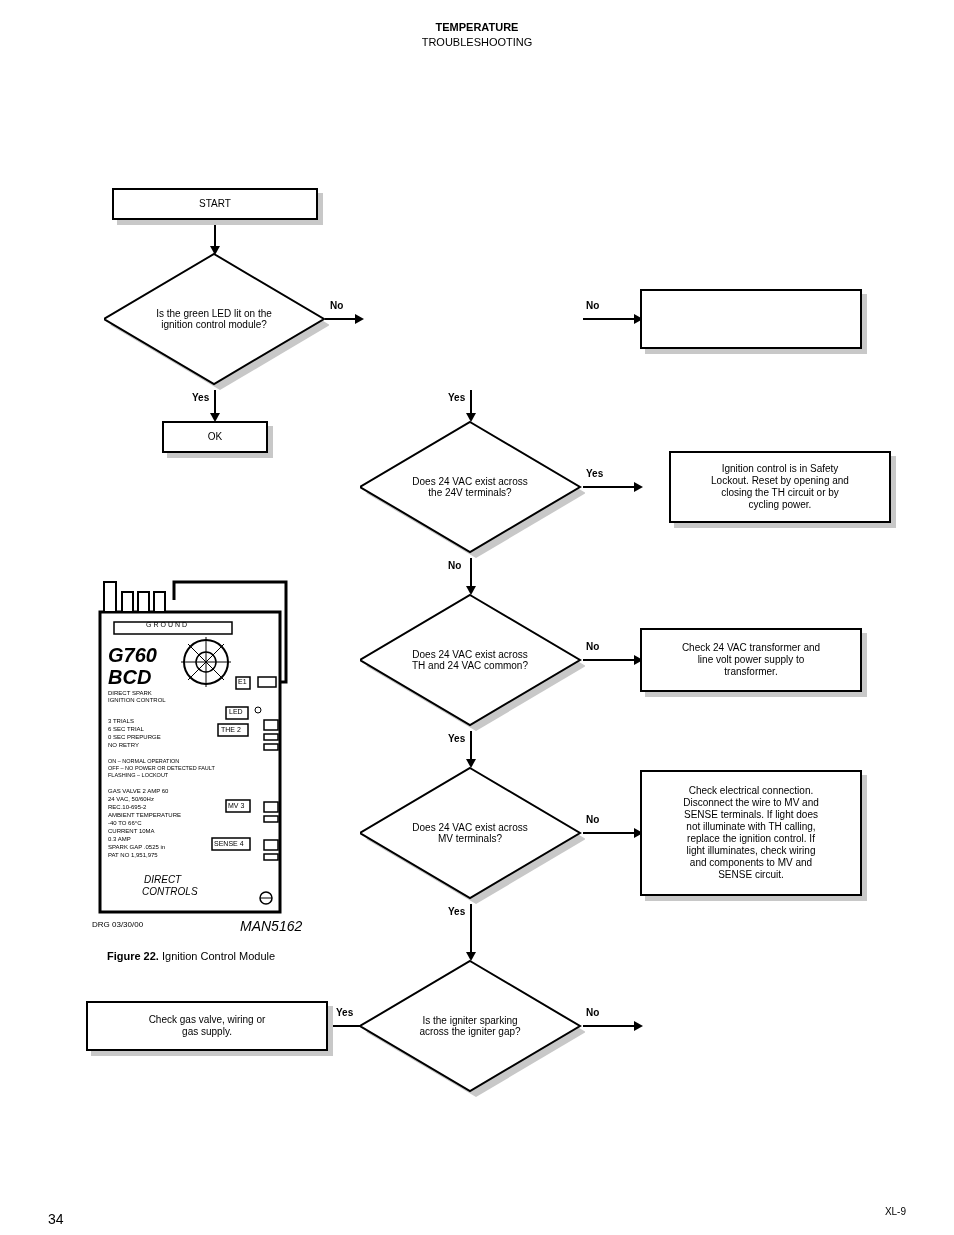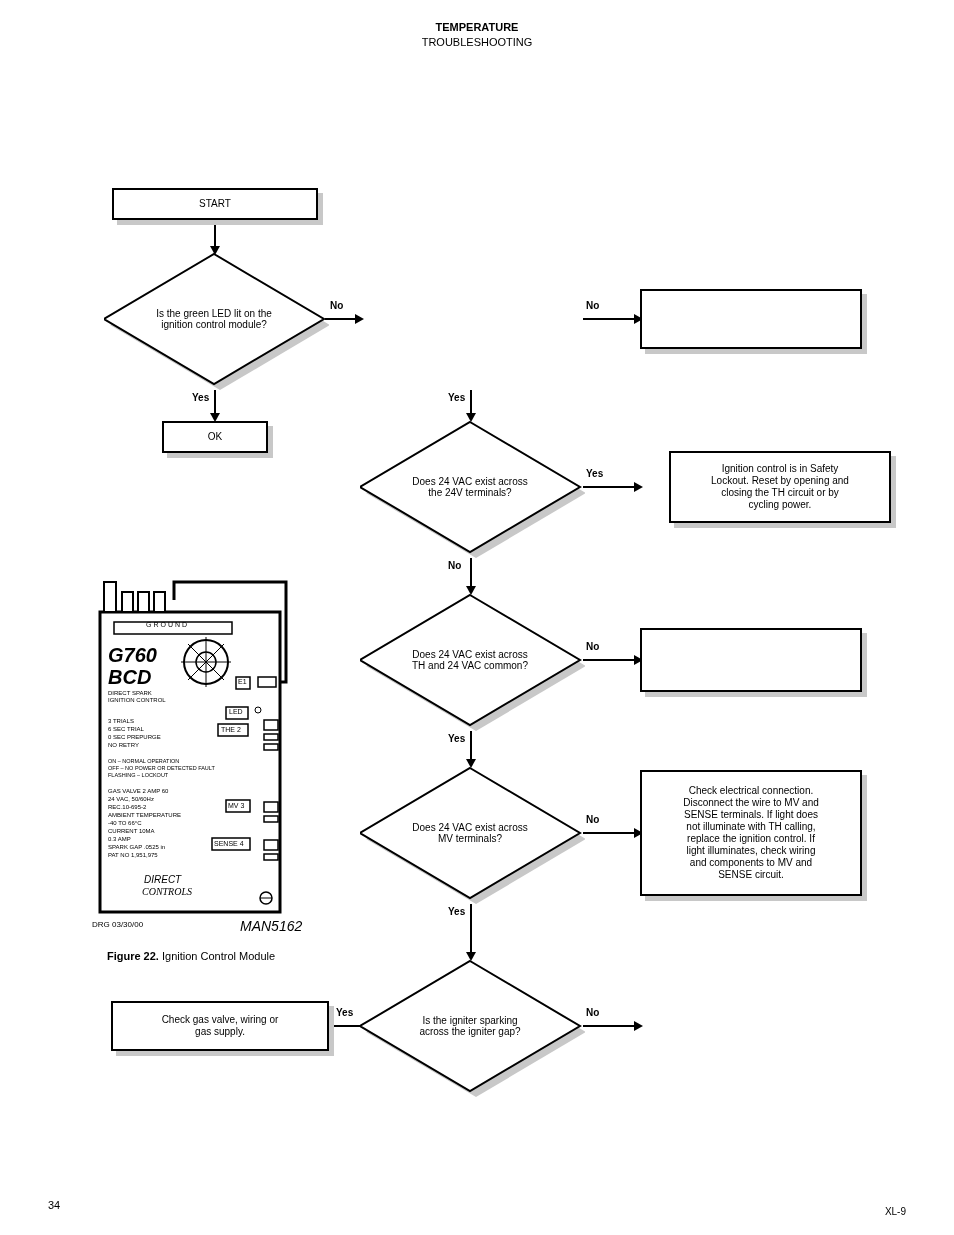--- a/index.html
+++ b/index.html
@@ -20,22 +20,22 @@
     top: 20px;
     left: 50px;
     right: 50px;
     text-align: center;
     font-size: 11px;
     line-height: 1.4;
   }
   .page-num {
     position: absolute;
     left: 48px;
-    bottom: 24px;
-    font-size: 11px;
+    bottom: 8px;
+    font-size: 14px;
   }
   .page-model {
     position: absolute;
     right: 48px;
     bottom: 18px;
     font-size: 10px;
     text-align: right;
   }
 
   .rect-box {
@@ -227,20 +227,21 @@
     </svg>
     <div class="dia-text">Does 24 VAC exist across<br>TH and 24 VAC common?</div>
   </div>
   <div class="lbl" style="left:586px; top:641px;">No</div>
   <div class="arrow h" style="left:583px; top:659px; width:53px;"></div>
   <div class="ah-right" style="left:634px; top:655px;"></div>
 
   <div class="rect-box" style="left:640px; top:628px; width:222px; height:64px;">
     <div class="shadow"></div>
       <div class="face"></div>
+    <div class="txt">Check 24 VAC transformer and<br>line volt power supply to<br>transformer.</div>
   </div>
 
   <div class="lbl" style="left:448px; top:733px;">Yes</div>
   <div class="arrow v" style="left:470px; top:731px; height:30px;"></div>
   <div class="ah-down" style="left:466px; top:759px;"></div>
 
   <div class="diamond" style="left:360px; top:764px; width:220px; height:138px;">
     <svg width="225" height="143" viewBox="0 0 225 143">
       <polygon points="116,10 226,75 116,140 6,75" fill="#c8c8c8"></polygon>
       <polygon points="110,4 220,69 110,134 0,69" fill="#fff" stroke="#000" stroke-width="2"></polygon>
@@ -270,21 +271,21 @@
   </div>
   <div class="lbl" style="left:586px; top:1007px;">No</div>
   <div class="arrow h" style="left:583px; top:1025px; width:53px;"></div>
   <div class="ah-right" style="left:634px; top:1021px;"></div>
 
 
   <div class="lbl" style="left:336px; top:1007px;">Yes</div>
   <div class="arrow h" style="left:311px; top:1025px; width:49px;"></div>
   <div class="ah-left" style="left:304px; top:1021px;"></div>
 
-  <div class="rect-box" style="left:86px; top:1001px; width:218px; height:50px;margin-left:25px;">
+  <div class="rect-box" style="left:86px; top:1001px; width:242px; height:50px;">
     <div class="shadow"></div>
       <div class="face"></div>
     <div class="txt">Check gas valve, wiring or<br>gas supply.</div>
   </div>
 
   <div class="device">
     <svg width="208" height="390" viewBox="0 0 208 390">
 
       <rect x="14" y="50" width="180" height="300" fill="#fff" stroke="#000" stroke-width="3"></rect>
 
@@ -345,21 +346,21 @@
     <div class="dev-caption" style="left:22px; top:234px; font-size:6px;">24 VAC, 50/60Hz</div>
     <div class="dev-caption" style="left:22px; top:242px; font-size:6px;">REC.10-695-2</div>
     <div class="dev-caption" style="left:22px; top:250px; font-size:6px;">AMBIENT TEMPERATURE</div>
     <div class="dev-caption" style="left:22px; top:258px; font-size:6px;">-40 TO 66°C</div>
     <div class="dev-caption" style="left:22px; top:266px; font-size:6px;">CURRENT 10MA</div>
     <div class="dev-caption" style="left:22px; top:274px; font-size:6px;">0.3 AMP</div>
     <div class="dev-caption" style="left:22px; top:282px; font-size:6px;">SPARK GAP .0525 in</div>
     <div class="dev-caption" style="left:22px; top:290px; font-size:6px;">PAT NO 1,951,975</div>
 
     <div class="dev-caption" style="left:58px; top:312px; font-size:10px; font-style:italic;">DIRECT</div>
-    <div class="dev-caption" style="left:56px; top:324px; font-size:10px; font-style:italic;font-family:Liberation Serif, serif;">CONTROLS</div>
+    <div class="dev-caption" style="left:56px; top:324px; font-size:10px; font-style:italic;">CONTROLS</div>
 
     <div class="dev-caption" style="left:152px; top:116px; font-size:7px;">E1</div>
     <div class="dev-caption" style="left:143px; top:146px; font-size:7px;">LED</div>
     <div class="dev-caption" style="left:135px; top:164px; font-size:7px;">THE 2</div>
     <div class="dev-caption" style="left:142px; top:240px; font-size:7px;">MV 3</div>
     <div class="dev-caption" style="left:128px; top:278px; font-size:7px;">SENSE 4</div>
 
     <div class="dev-caption" style="left:6px; top:358px; font-size:8px;">DRG 03/30/00</div>
     <div class="dev-caption" style="left:154px; top:356px; font-size:14px; font-style:italic;">MAN5162</div>
   </div>

